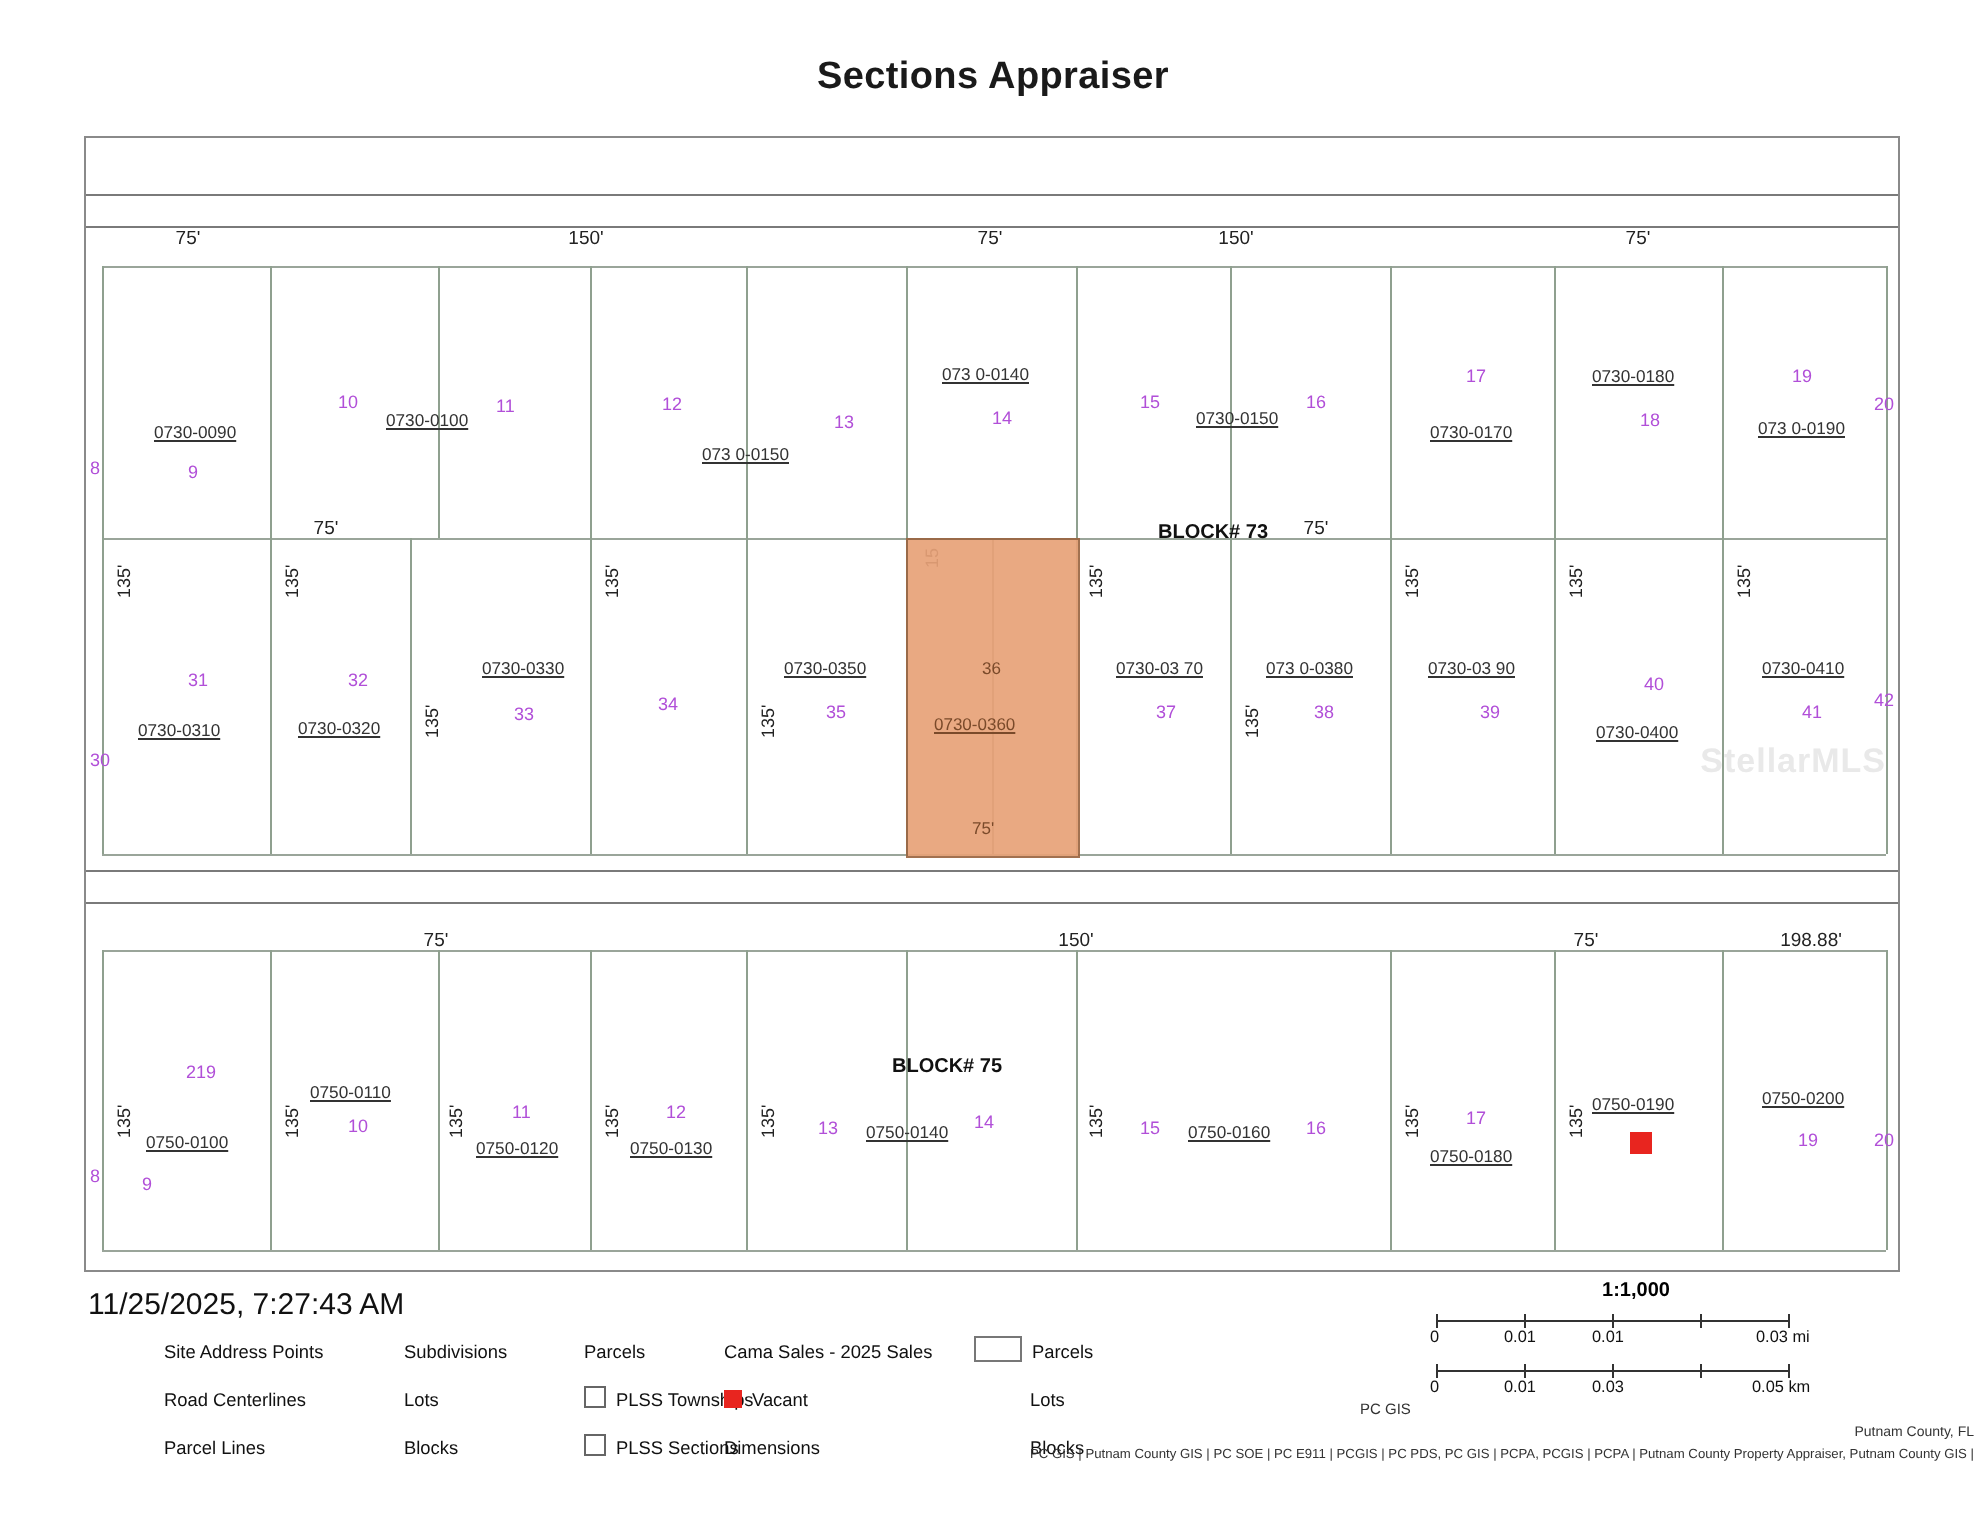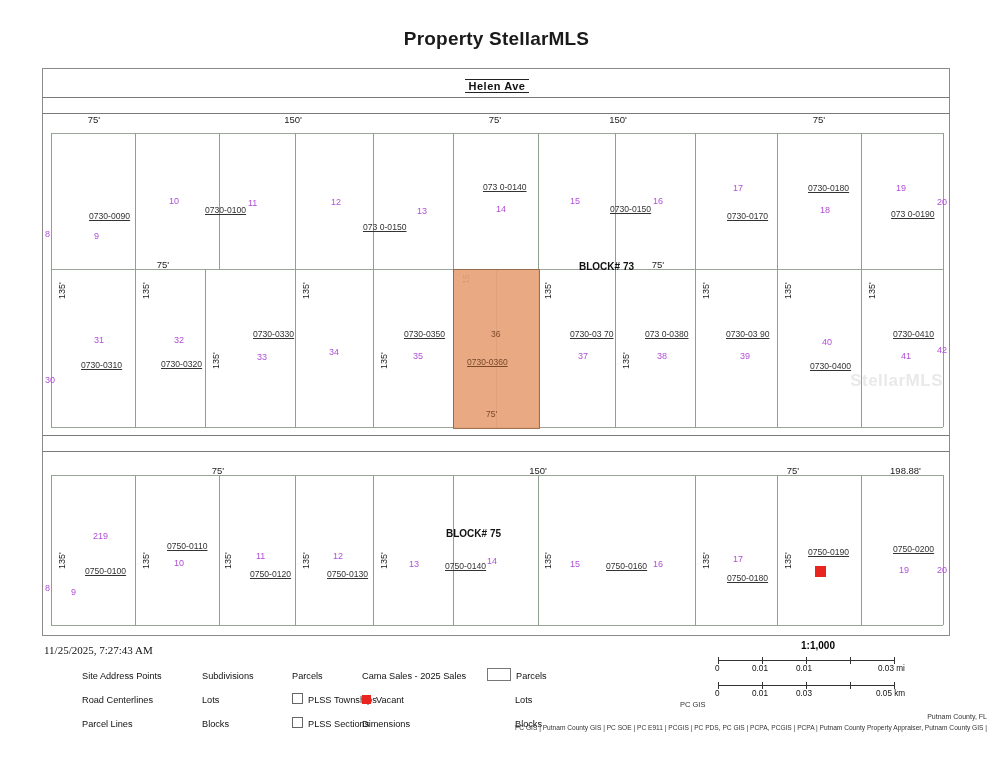--- a/index.html
+++ b/index.html
@@ -7,55 +7,54 @@
   .title{position:absolute;left:0;top:28px;width:993px;text-align:center;font-size:19px;font-weight:bold;color:#1a1a1a;letter-spacing:.2px;}
   .map{position:absolute;left:42px;top:68px;width:908px;height:568px;border:1px solid #8a8a8a;box-sizing:border-box;background:#fff;}
   
   .hline{position:absolute;left:0;width:100%;height:0;border-top:1px solid #7a7a7a;}
   .hl-thin{position:absolute;height:0;border-top:1px solid #9aa59a;}
   .vline{position:absolute;width:0;border-left:1px solid #8fa08f;}
   .street-name{position:absolute;text-align:center;font-size:11px;font-weight:bold;color:#111;letter-spacing:.5px;}
   .street-name .s-inner{display:inline-block;padding:0 4px;border-top:1px solid #222;border-bottom:1px solid #222;}
   .dim{position:absolute;font-size:9.5px;color:#222;text-align:center;}
   .dim-v{position:absolute;font-size:9px;color:#222;transform:rotate(-90deg);transform-origin:left top;white-space:nowrap;}
-  .pid{position:absolute;font-size:8.6px;color:#333;text-decoration:underline;white-space:nowrap;margin-left:12px;}
+  .pid{position:absolute;font-size:8.6px;color:#333;text-decoration:underline;white-space:nowrap;}
   .lotnum{position:absolute;font-size:9px;color:#b14fd8;white-space:nowrap;}
   .blocklbl{position:absolute;font-size:10px;color:#111;font-weight:bold;white-space:nowrap;}
   .highlight{position:absolute;background:#e8a278;border:1px solid #9b6642;opacity:.92;}
   .hl-text{position:absolute;font-size:8.5px;color:#7a4a2a;white-space:nowrap;}
   .hl-text.u{text-decoration:underline;}
   .redsq{position:absolute;width:11px;height:11px;background:#e8251f;}
   .watermark{position:absolute;right:14px;top:372px;font-size:17px;color:#e9e9e9;font-weight:bold;letter-spacing:.5px;}
-  .ts{position:absolute;left:44px;top:644px;font-size:11px;color:#111;font-family:Liberation Serif, serif;}
+  .ts{position:absolute;left:44px;top:644px;font-size:15px;color:#111;}
   .legend{position:absolute;top:668px;font-size:9.2px;color:#111;}
   .legend-col{position:absolute;}
   .legend-row{height:24px;line-height:16px;white-space:nowrap;}
   .chk{display:inline-block;width:9px;height:9px;border:1px solid #666;margin-right:5px;vertical-align:-1px;}
   .swatch-red{display:inline-block;width:9px;height:9px;background:#e8251f;margin-right:5px;vertical-align:-1px;}
   .swatch-empty{display:inline-block;width:22px;height:11px;border:1px solid #777;background:#fff;margin-right:5px;vertical-align:-2px;}
   .scalebar{position:absolute;left:718px;top:640px;width:200px;}
   .sc-title{text-align:center;font-size:10px;font-weight:bold;}
   .sc-track{position:relative;height:7px;margin-top:4px;}
   .sc-line{position:absolute;left:0;top:3px;width:176px;height:0;border-top:1px solid #333;}
   .tick{position:absolute;top:0;width:0;height:7px;border-left:1px solid #333;}
   .sc-lbl{position:absolute;font-size:8.2px;color:#111;}
   .credits{position:absolute;right:6px;top:724px;font-size:6.6px;color:#333;text-align:right;white-space:nowrap;}
   .credits2{position:absolute;right:6px;top:713px;font-size:7px;color:#333;text-align:right;}
   .pcgis{position:absolute;left:680px;top:700px;font-size:7.5px;color:#333;}
 </style>
 </head>
 <body>
 
-<div class="title">Property StellarMLS</div>
+<div class="title">Sections Appraiser</div>
 
 <div class="map">
 
   <div class="hline" style="top:28px;"></div>
   <div class="hline" style="top:44px;"></div>
-  <div class="street-name" style="left:0;top:10px;width:908px;"><span class="s-inner">Helen Ave</span></div>
 
   <div class="hline" style="top:366px;"></div>
   <div class="hline" style="top:382px;"></div>
 
   <div class="hl-thin" style="left:8px;top:64px;width:892px;"></div>
   <div class="hl-thin" style="left:8px;top:200px;width:892px;"></div>
   <div class="hl-thin" style="left:8px;top:358px;width:892px;"></div>
 
   <div class="vline" style="left:8px;top:64px;height:294px;"></div>
   <div class="vline" style="left:92px;top:64px;height:294px;"></div>

